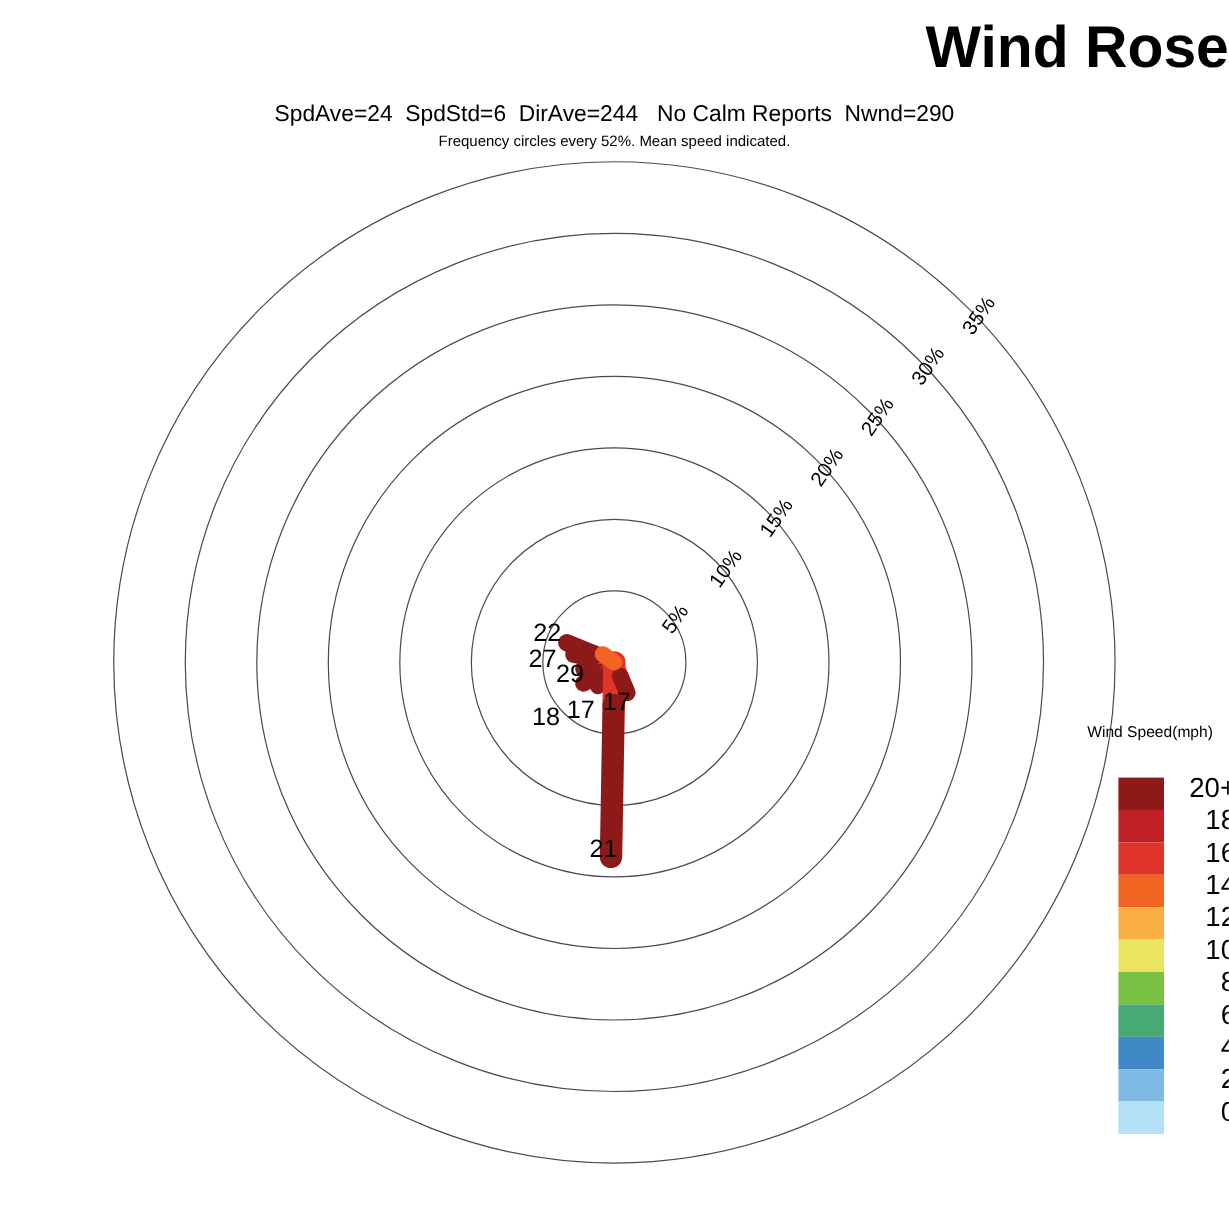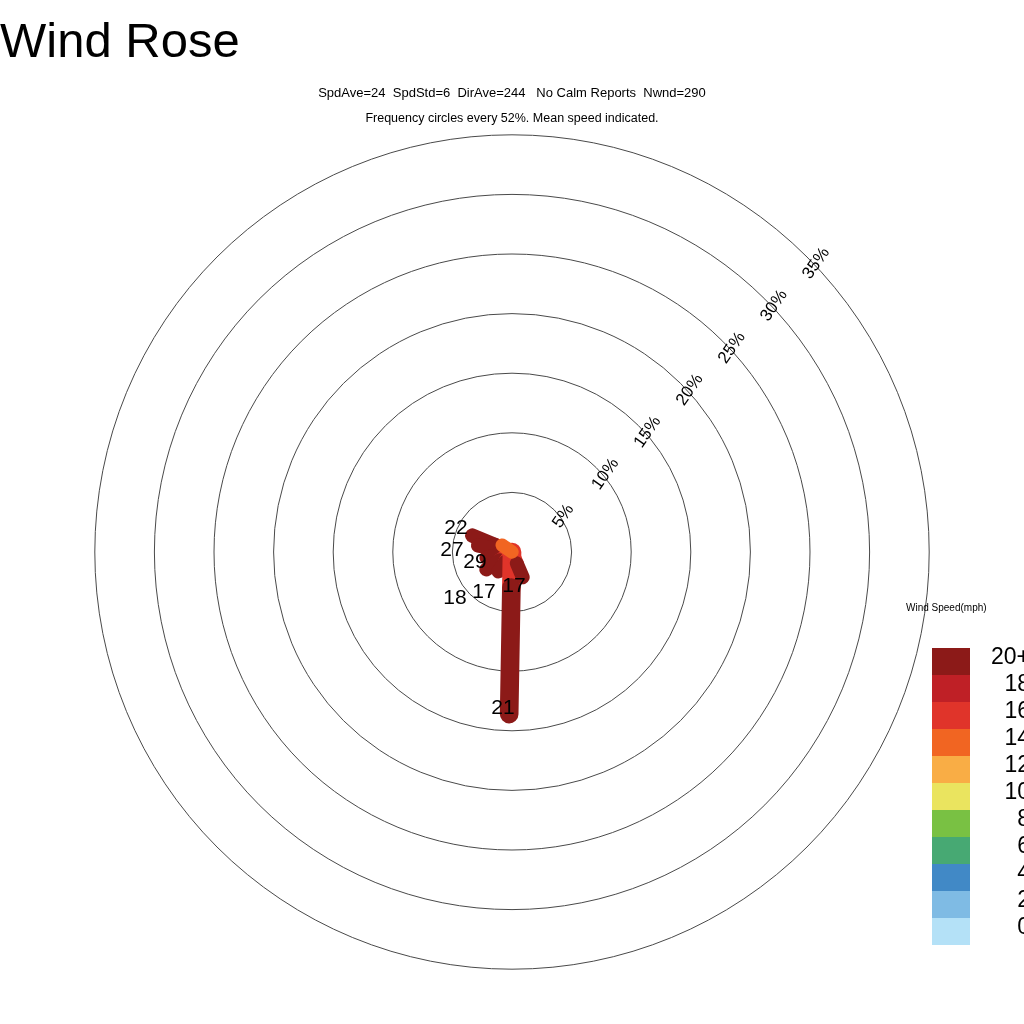--- a/index.html
+++ b/index.html
@@ -6,30 +6,30 @@
   body{
     width:1024px;height:1024px;
     background:#ffffff;
     font-family:"Liberation Sans", sans-serif;
     overflow:hidden;
     position:relative;
   }
   #root{position:absolute;inset:0;}
   .title{
     position:absolute;left:0;right:0;top:12px;
-    text-align:left;
+    text-align:right;
     font-size:49px;
-    font-weight:400;
+    font-weight:700;
     color:#000;
     letter-spacing:0px;
   }
   .stats{
     position:absolute;left:0;right:0;top:85px;
     text-align:center;
-    font-size:13px;
+    font-size:19px;
     color:#000;
     white-space:pre;
   }
   .subnote{
     position:absolute;left:0;right:0;top:111px;
     text-align:center;
     font-size:12.5px;
     color:#000;
   }
   svg.plot{position:absolute;left:0;top:0;width:1024px;height:1024px;}
@@ -38,21 +38,21 @@
     font-size:17px;
     fill:#000;
   }
   .petlabel{
     font-family:"Liberation Sans", sans-serif;
     font-size:21px;
     fill:#000;
   }
   .legend-title{
     position:absolute;
-    font-size:10px;
+    font-size:13px;
     color:#000;
     white-space:nowrap;
   }
   .legend-box{position:absolute;}
   .legend-swatch{width:38px;}
   .legend-label{
     position:absolute;
     font-size:23px;
     color:#000;
     text-align:right;

